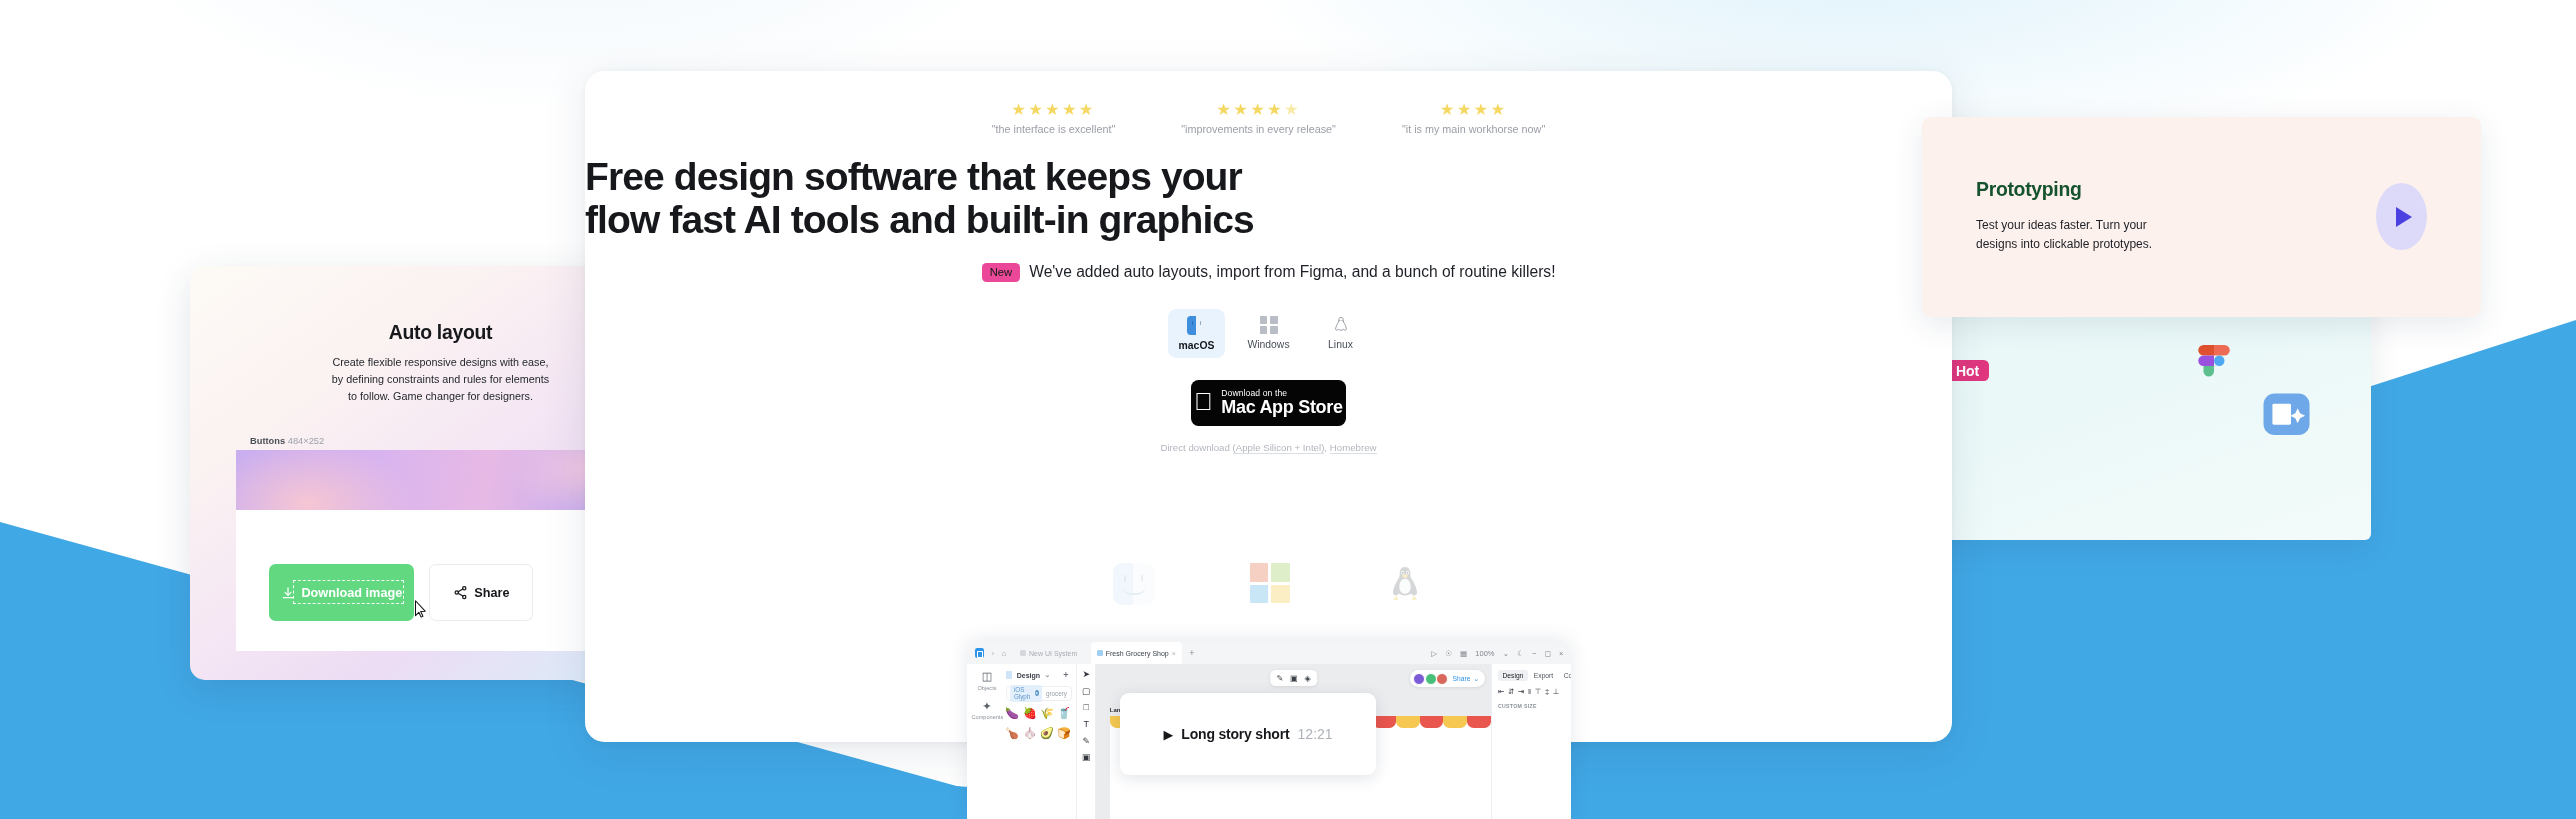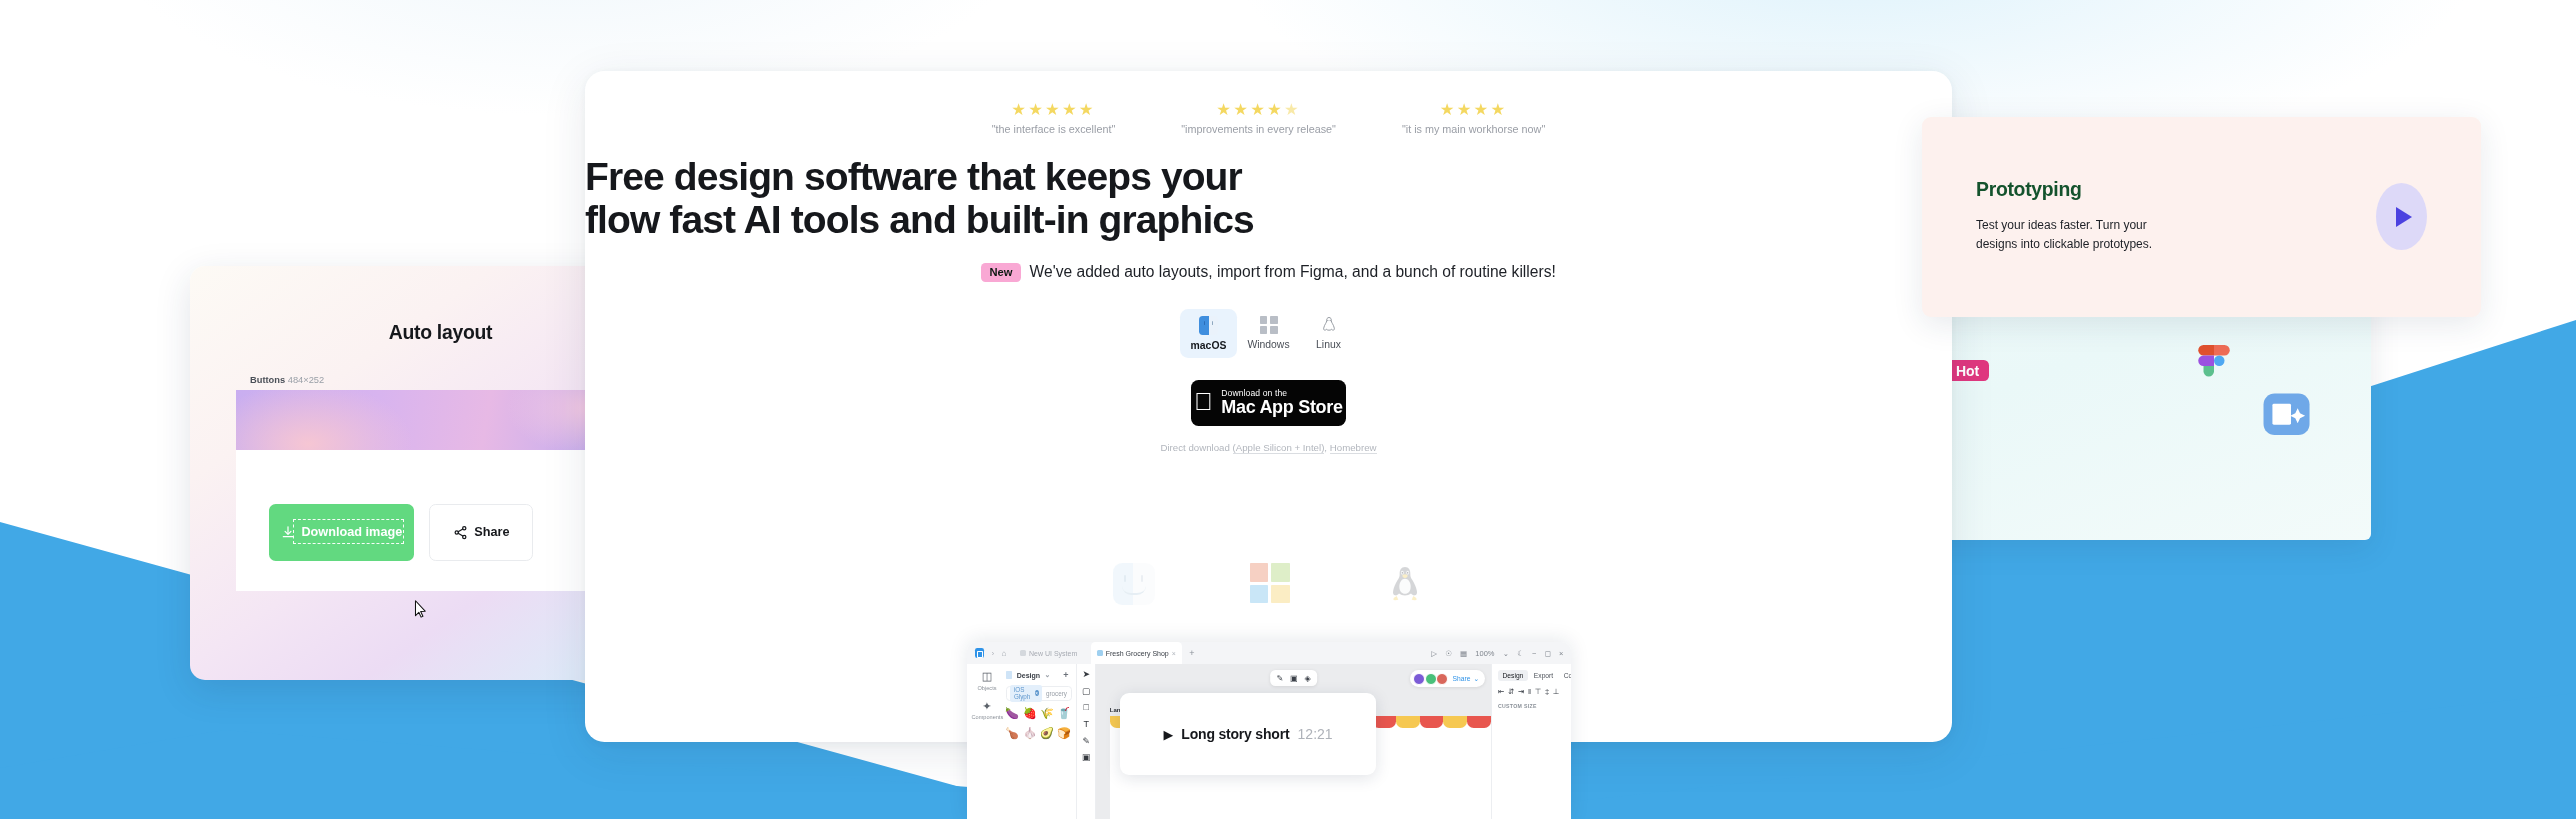--- a/index.html
+++ b/index.html
@@ -70,29 +70,29 @@
   }
   .hero-title span { display: block; }
 
   .hero-sub {
     margin-top: 21px; text-align: center;
     font-size: 15.6px; color: #1d2026;
     display: flex; align-items: center; justify-content: center; gap: 9px;
   }
   .new-badge {
     display: inline-block;
-    background: #f9a8d4; color: #0e1a13;
-    font-size: 11.2px; font-weight: 700;
+    background: #ec4899; color: #0e1a13;
+    font-size: 11.2px; font-weight: 400;
     padding: 2.2px 8.2px; border-radius: 4.5px;
     line-height: 1.25;
   }
 
   .os-picker {
     margin-top: 27px;
-    display: flex; justify-content: center; gap: 3px;
+    display: flex; justify-content: center; gap: 15px;
   }
   .os-item {
     width: 57px; padding: 7.5px 0 6.7px;
     border-radius: 8.2px;
     text-align: center;
     cursor: pointer;
   }
   .os-item.active { background: #e9f3fd; }
   .os-label { margin-top: 4.5px; font-size: 10.4px; color: #4a4f57; }
   .os-item.active .os-label { font-weight: 700; color: #15181d; }
@@ -332,20 +332,25 @@
 <body>
 
 <div id="stage">
 
   <div class="blue-left"></div>
   <div class="blue-right"></div>
   <div class="blue-bottom"></div>
 
   <div class="card-auto">
     <div class="ca-title">Auto layout</div>
+    <div class="ca-desc">
+      <div>Create flexible responsive designs with ease,</div>
+      <div>by defining constraints and rules for elements</div>
+      <div>to follow. Game changer for designers.</div>
+    </div>
     <div class="ca-lbl">
       <b>Buttons</b>
       <span>484×252</span>
     </div>
     <div class="ca-frame">
       <div class="ca-banner"></div>
       <div class="ca-btns">
         <div class="ca-dl">
           <svg width="14" height="14" viewBox="0 0 24 24" fill="none" stroke="#fff" stroke-width="2.1" stroke-linecap="round" stroke-linejoin="round">
             <path d="M12 3v11"></path>

